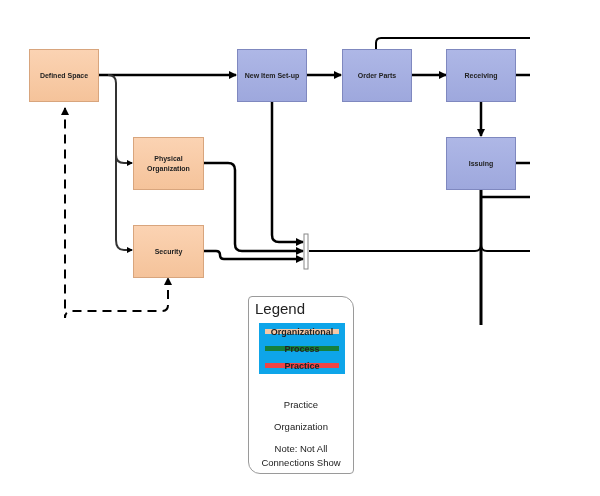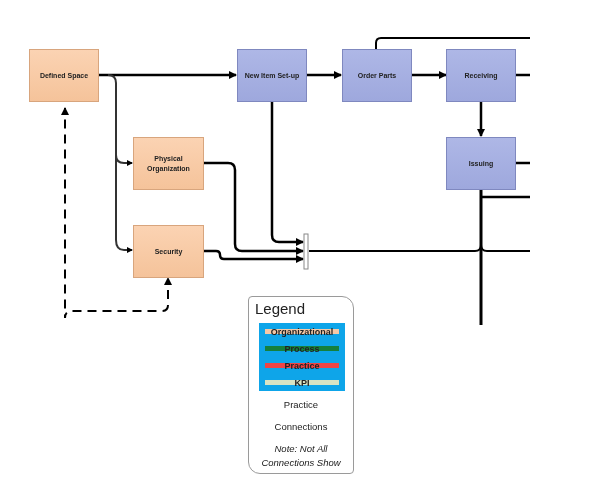--- a/index.html
+++ b/index.html
@@ -16,21 +16,21 @@
             background: #fff; }
   .legend-title { position: absolute; left: 6px; top: 3px; font-size: 15px; color: #222; }
   .legend-swatch { position: absolute; left: 10px; width: 86px; height: 17px; box-sizing: border-box;
                    border: 6px solid #0ea5e9; font-size: 9px; font-weight: bold; color: #222;
                    display: flex; align-items: center; justify-content: center; }
   .sw-org { background: #f7c9a7; }
   .sw-proc { background: #15803d; }
   .sw-prac { background: #ef4444; }
   .sw-kpi { background: #d8e4c4; }
   .legend-text { position: absolute; left: 0; width: 104px; text-align: center; font-size: 9.5px; color: #222; }
-  .legend-note { font-style: italic; }
+  .legend-note { }
 </style>
 </head>
 <body>
 
 <svg id="diagram" width="600" height="496">
   <defs>
     <marker id="ah" markerWidth="8" markerHeight="8" refX="7" refY="4" orient="auto" markerUnits="userSpaceOnUse">
       <path d="M0,0 L8,4 L0,8 Z" fill="#000"></path>
     </marker>
     <marker id="ahs" markerWidth="6" markerHeight="6" refX="5" refY="3" orient="auto" markerUnits="userSpaceOnUse">
@@ -95,18 +95,17 @@
 </div>
 <div class="box org" style="left:133px; top:225px; width:71px; height:53px;">
   <span>Security</span>
 </div>
 
 <div class="legend">
   <div class="legend-title">Legend</div>
   <div class="legend-swatch sw-org" style="top:26px;">Organizational</div>
   <div class="legend-swatch sw-proc" style="top:43px;">Process</div>
   <div class="legend-swatch sw-prac" style="top:60px;">Practice</div>
-  <div class="legend-swatch sw-kpi" style="top:77px;">KPI</div>
   <div class="legend-text" style="top:102px;">Practice</div>
-  <div class="legend-text" style="top:124px;">Connections</div>
+  <div class="legend-text" style="top:124px;">Organization</div>
   <div class="legend-text legend-note" style="top:146px;">Note: Not All</div>
   <div class="legend-text legend-note" style="top:160px;">Connections Show</div>
 </div>
 
 </body></html>

